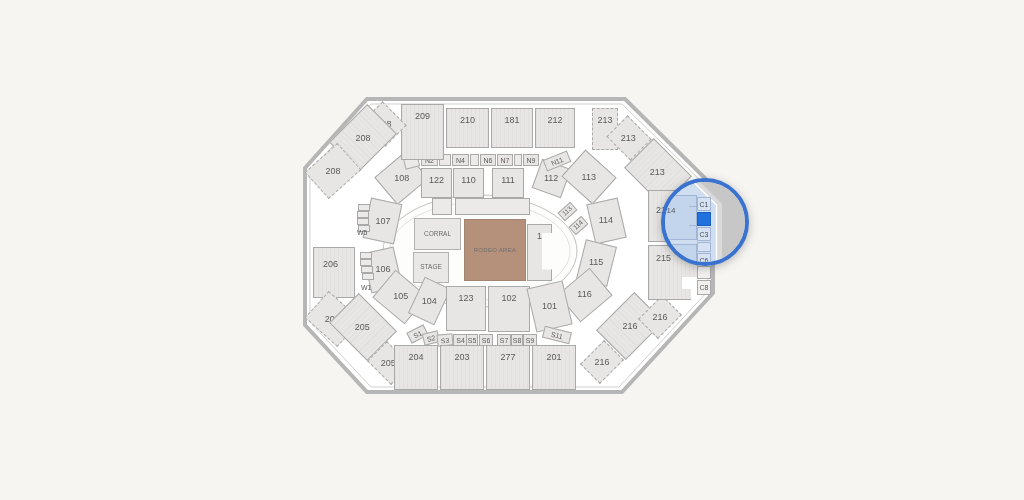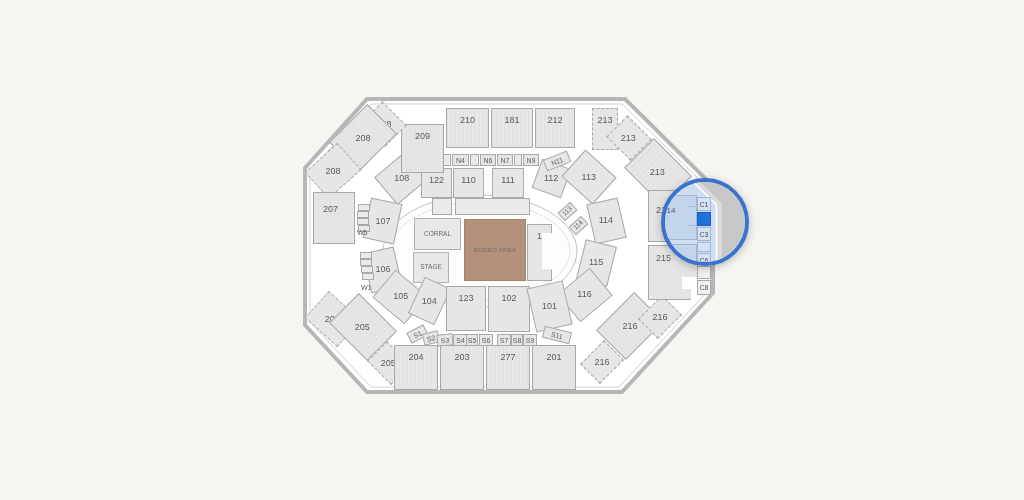--- a/index.html
+++ b/index.html
@@ -172,21 +172,21 @@
   <div class="sec blank" style="left:357px;top:211px;width:12px;height:7px"></div>
   <div class="sec blank" style="left:357px;top:218px;width:12px;height:7px"></div>
   <div class="sec blank" style="left:358px;top:225px;width:12px;height:7px"></div>
   <div class="floatlbl" style="left:357px;top:229px"><span>W5</span></div>
   <div class="sec blank" style="left:360px;top:252px;width:12px;height:7px"></div>
   <div class="sec blank" style="left:360px;top:259px;width:12px;height:7px"></div>
   <div class="sec blank" style="left:361px;top:266px;width:12px;height:7px"></div>
   <div class="sec blank" style="left:362px;top:273px;width:12px;height:7px"></div>
   <div class="floatlbl" style="left:361px;top:284px"><span>W1</span></div>
 
-  <div class="sec tl tex" style="left:401px;top:124px;width:43px;height:49px">
+  <div class="sec tl tex" style="left:401px;top:104px;width:43px;height:56px">
       <span>209</span>
     </div>
   <div class="sec tl tex" style="left:446px;top:108px;width:43px;height:40px">
       <span>210</span>
     </div>
   <div class="sec tl tex" style="left:491px;top:108px;width:42px;height:40px">
       <span>181</span>
     </div>
   <div class="sec tl tex" style="left:535px;top:108px;width:40px;height:40px">
       <span>212</span>
@@ -205,22 +205,22 @@
       <span style="transform:rotate(42deg)">208</span>
     </div>
 
   <div class="sec jag" style="left:612px;top:123px;width:34px;height:30px;transform:rotate(45deg)">
       <span style="transform:rotate(-45deg)">213</span>
     </div>
   <div class="sec tex" style="left:631px;top:151px;width:54px;height:42px;transform:rotate(45deg)">
       <span style="transform:rotate(-45deg)">213</span>
     </div>
 
-  <div class="sec cornerlbl tex" style="left:313px;top:192px;width:42px;height:52px">
-      <span>207</span>
+  <div class="sec cornerlbl tex" style="left:313px;top:247px;width:42px;height:51px">
+      <span>206</span>
     </div>
 
   <div class="sec jag" style="left:311px;top:301px;width:44px;height:36px;transform:rotate(42deg)">
       <span style="transform:rotate(-42deg)">205</span>
     </div>
   <div class="sec tex" style="left:336px;top:306px;width:54px;height:42px;transform:rotate(45deg)">
       <span style="transform:rotate(-45deg)">205</span>
     </div>
   <div class="sec jag" style="left:372px;top:349px;width:34px;height:28px;transform:rotate(45deg)">
       <span style="transform:rotate(-45deg)">205</span>

